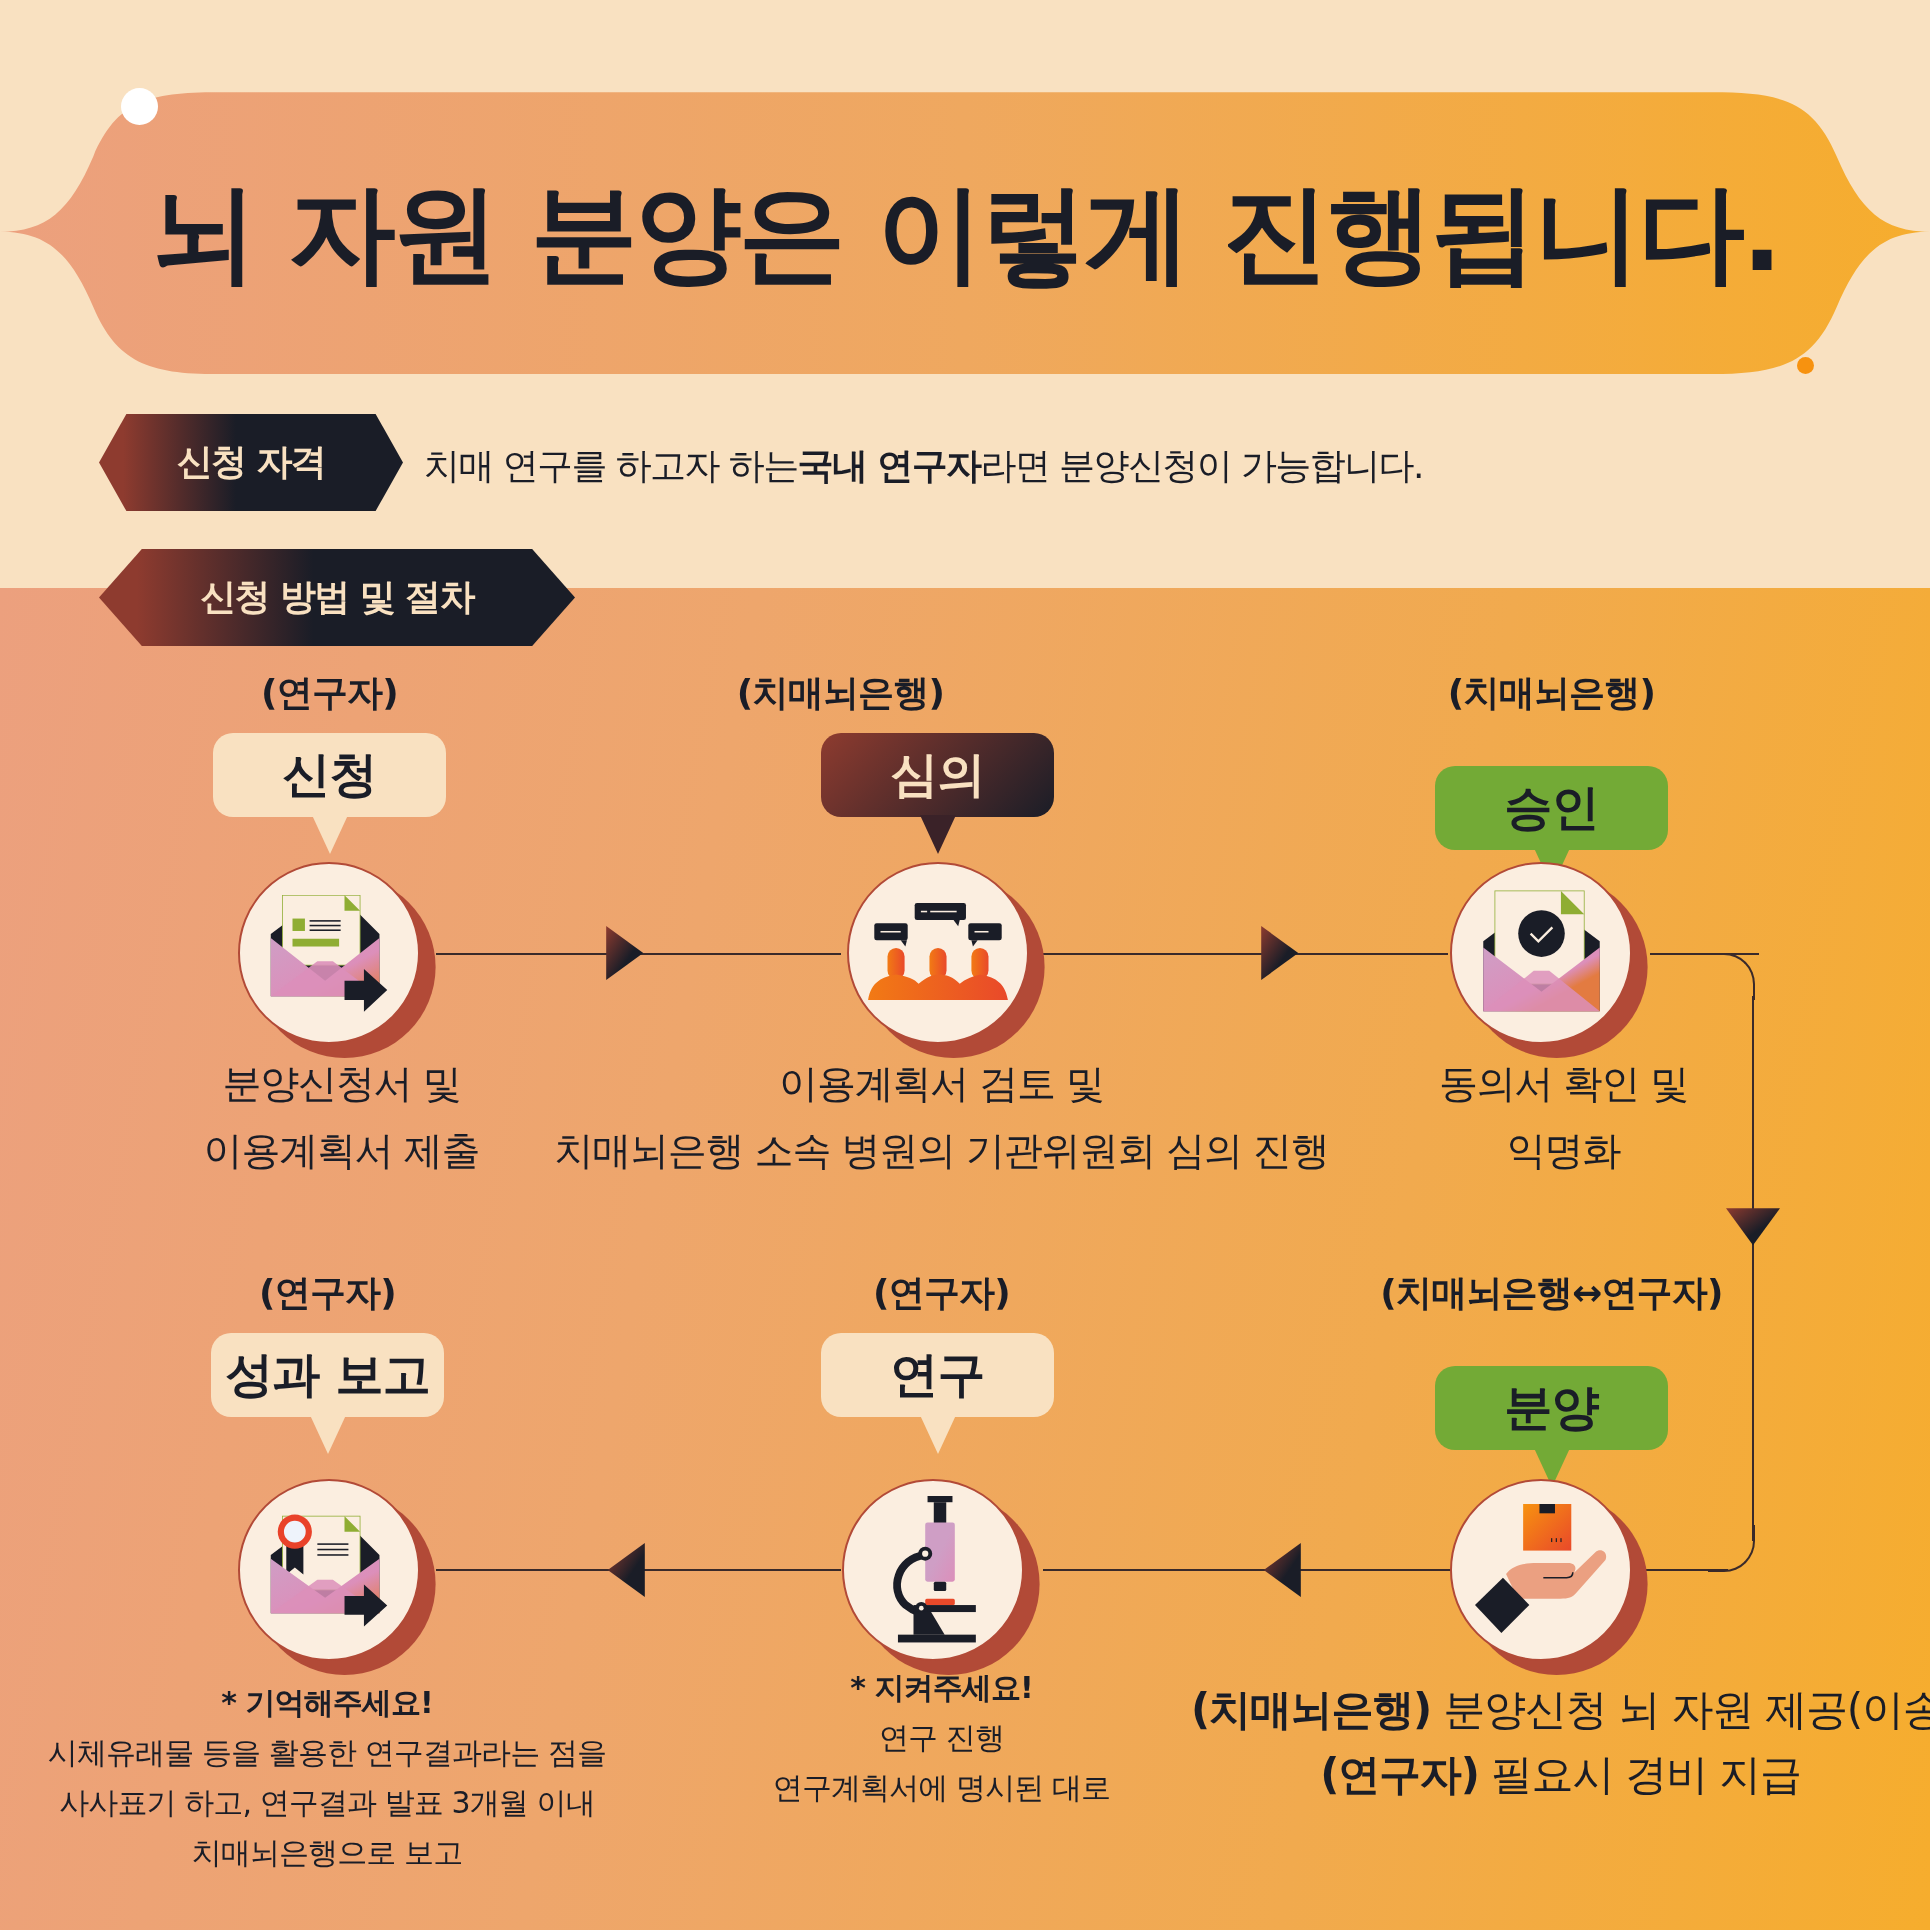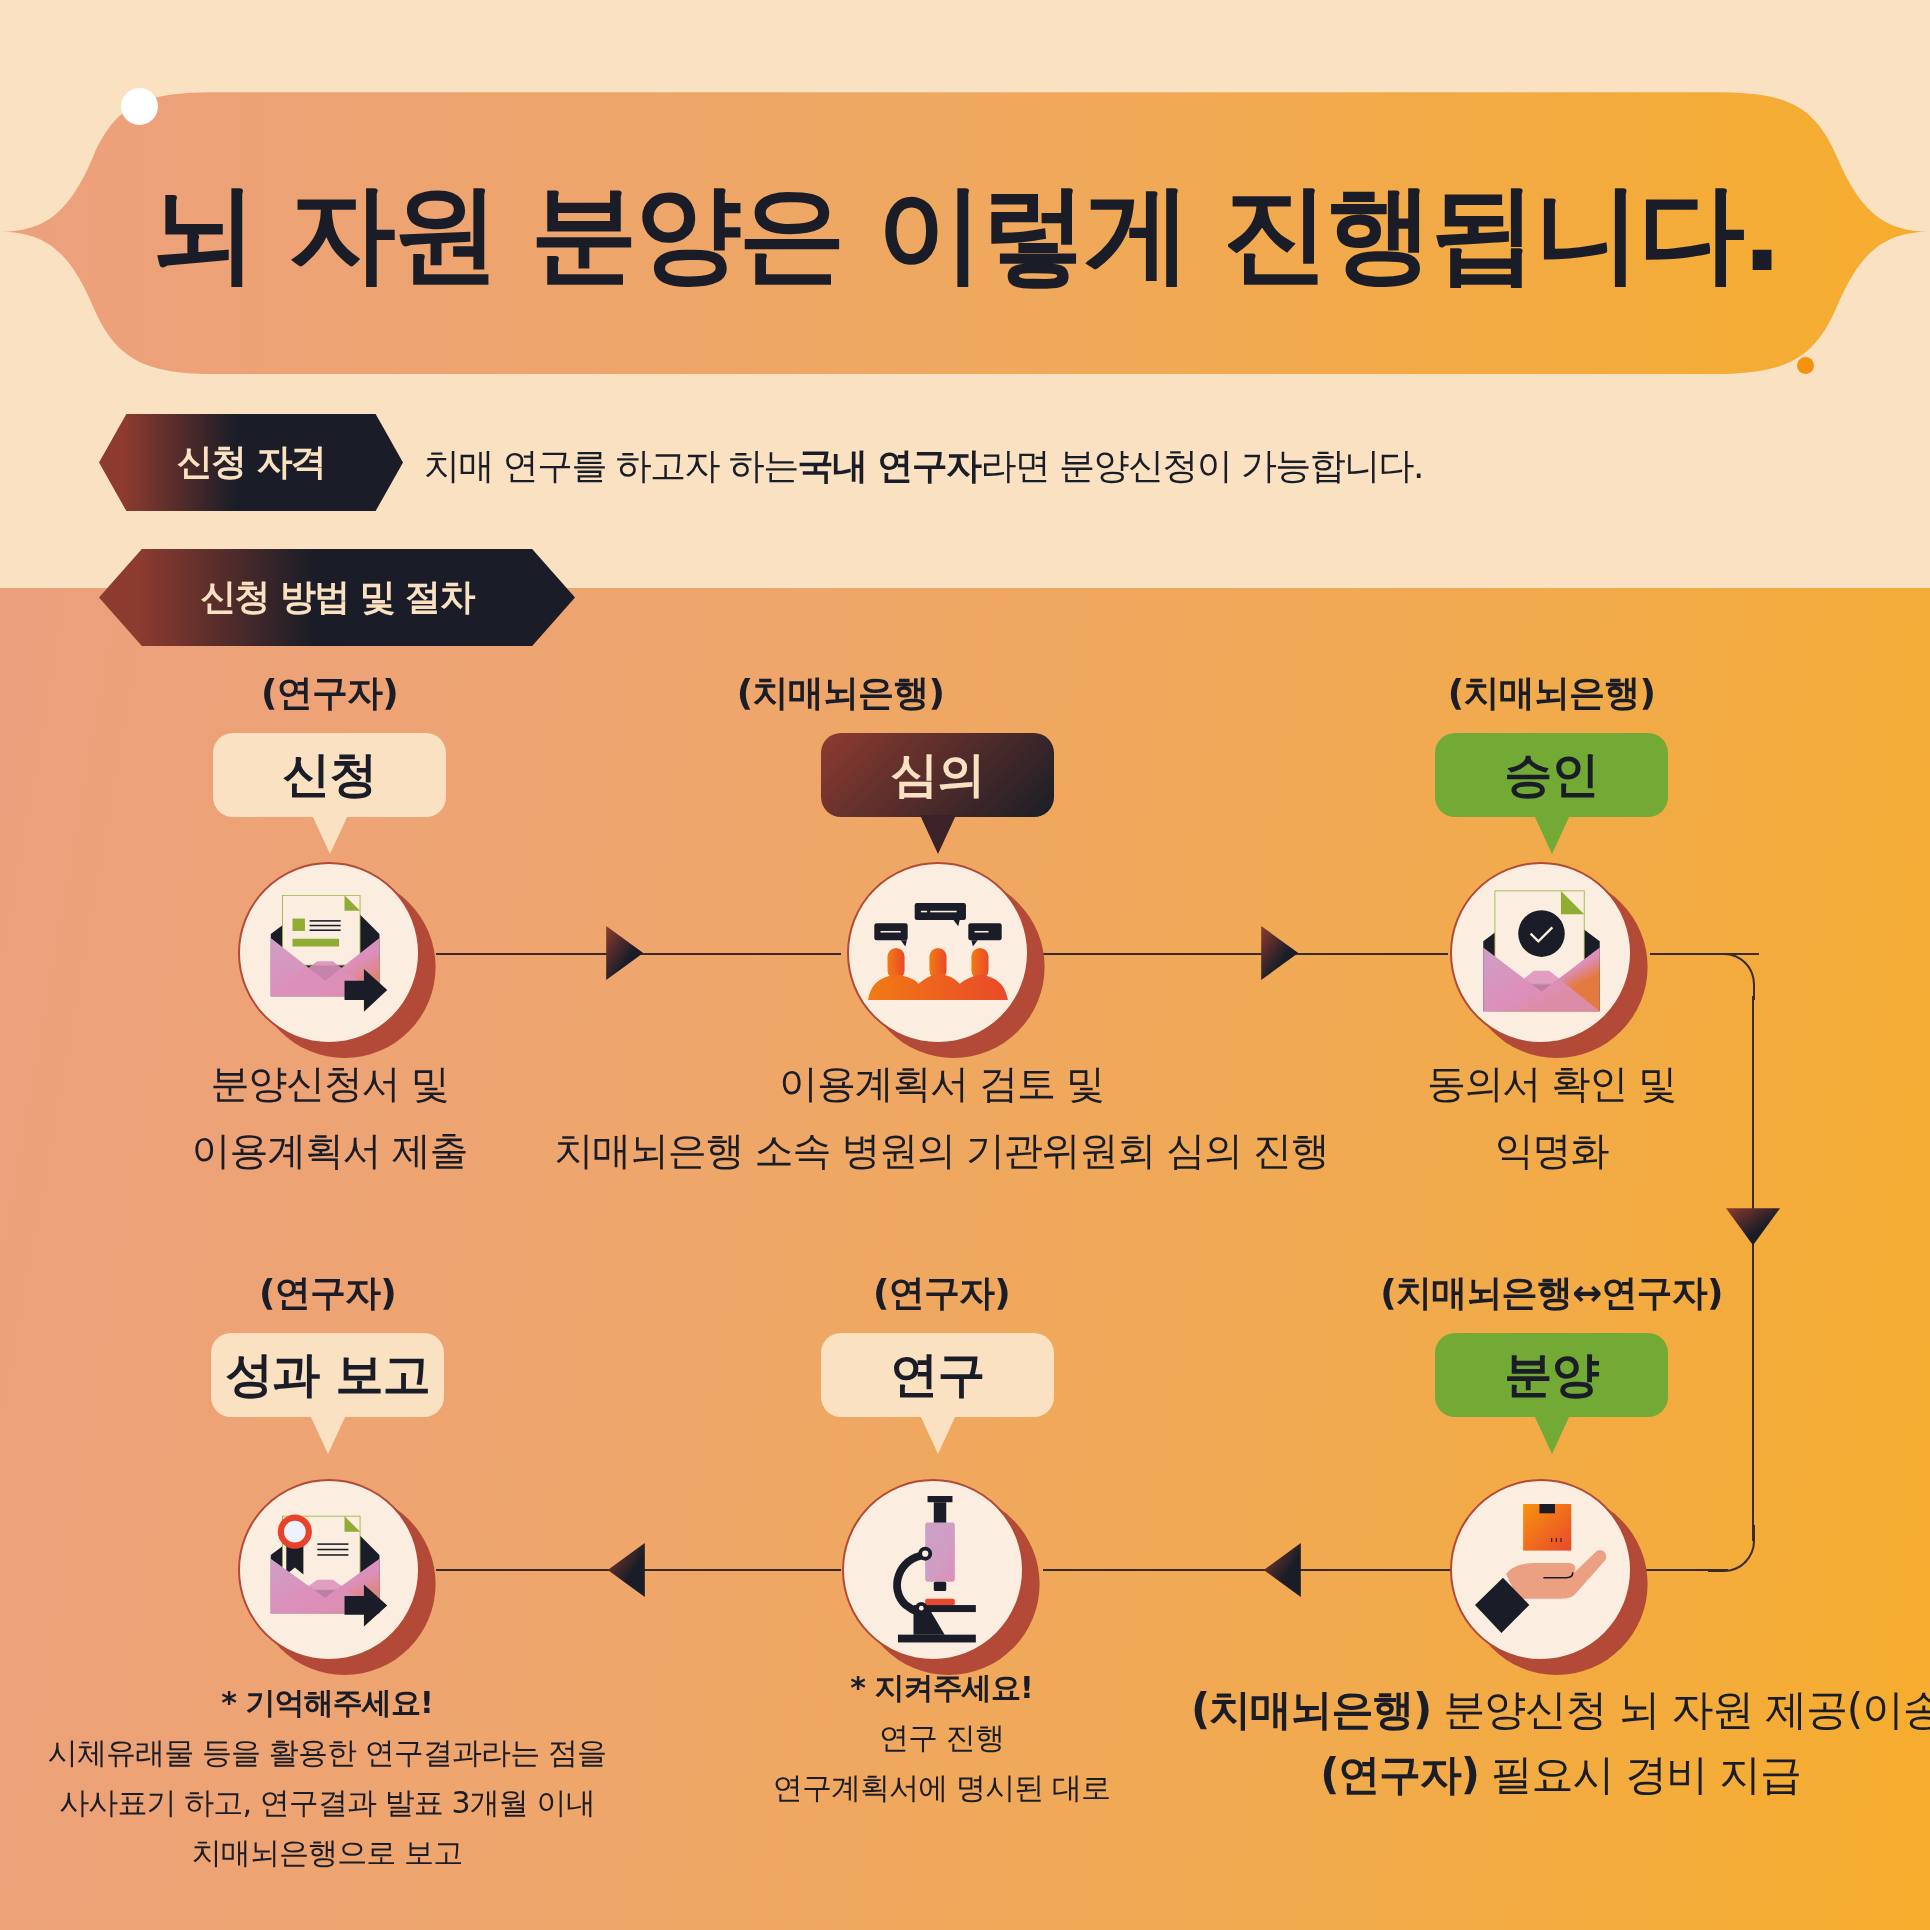--- a/index.html
+++ b/index.html
@@ -67,30 +67,30 @@
     font-weight: 700; font-size: 48px; letter-spacing: -0.8px;
   }
   .bubble::after {
     content: ""; position: absolute; left: 50%; bottom: -37px;
     transform: translateX(-50%);
     border-left: 18.7px solid transparent; border-right: 18.7px solid transparent;
     border-top: 39px solid var(--tail);
   }
   .bubble.cream { background: #f9e1c1; color: #1a1d27; --tail: #f9e1c1; }
   .bubble.dark { background: linear-gradient(135deg, #8e3b2f, #1a1d27); color: #f9e1c1; --tail: #3a2228; }
-  .bubble.green { background: #73aa36; color: #1a1d27; --tail: #73aa36; }
+  .bubble.green { background: #73aa36; color: #1a1d27; margin-top: 33px; --tail: #73aa36; }
 
   .icon-circle {
     position: absolute; width: 182px; height: 182px; border-radius: 50%;
     background: #fbeee0; border: 2.3px solid #b24a37;
     box-shadow: 15.6px 14px 0 0 #b24a37;
     display: flex; align-items: center; justify-content: center;
   }
   .desc {
-    position: absolute; left: 0; width: 100%; text-align: center;
+    position: absolute; left: 12px; width: 100%; text-align: center;
     font-size: 39px; letter-spacing: -1.2px; line-height: 67px; color: #1a1d27;
     white-space: nowrap;
   }
   .note {
     position: absolute; left: 0; width: 100%; text-align: center;
     font-size: 30px; letter-spacing: -0.9px; line-height: 50px; color: #1a1d27;
     white-space: nowrap;
   }
   .note .note-title { font-weight: 700; }
 

